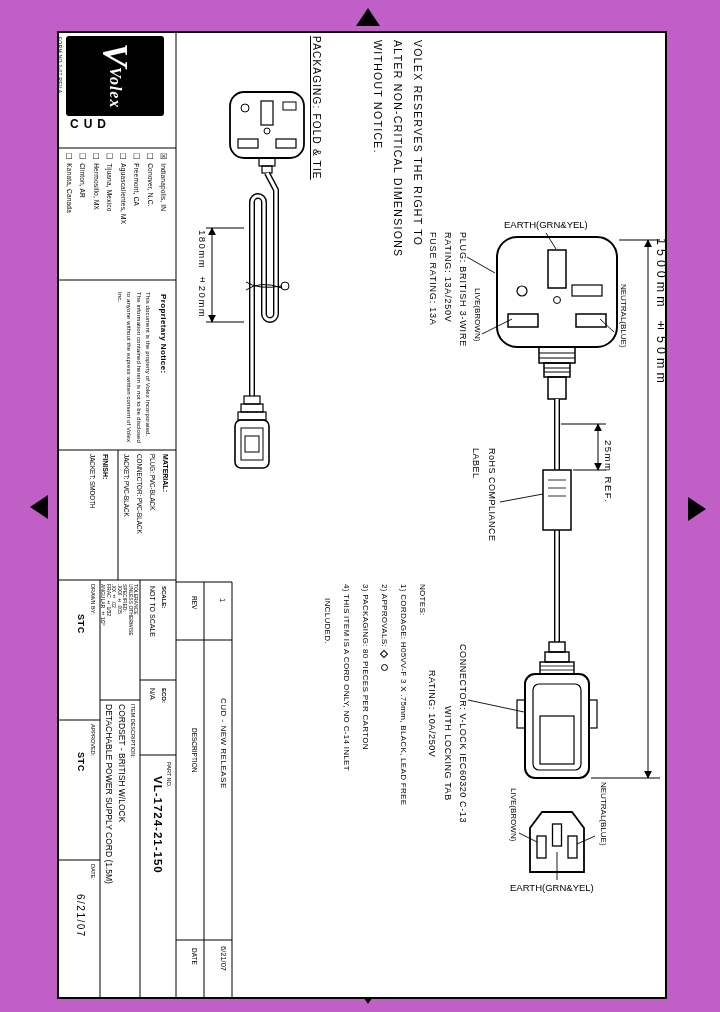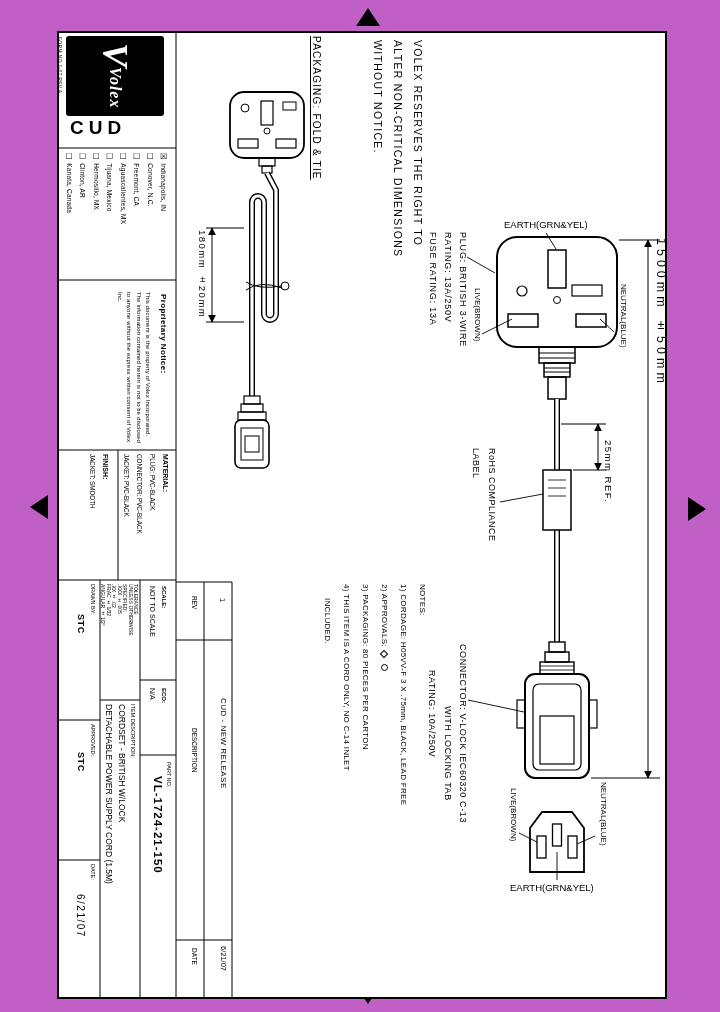--- a/index.html
+++ b/index.html
@@ -12,21 +12,21 @@
   .vb{position:absolute;writing-mode:vertical-rl;text-orientation:mixed}
   .vb>div{white-space:nowrap}
   .h{position:absolute;white-space:nowrap}
 
   .form-no{right:657px;top:37px;font-size:5px;letter-spacing:.3px}
   .logo{position:absolute;left:66px;top:36px;width:98px;height:80px;background:#000;border-radius:3px;
         display:flex;align-items:center;justify-content:center}
   .logo-inner{writing-mode:vertical-rl;text-orientation:mixed;color:#fff;text-align:center;line-height:1}
   .logo .big-v{font:italic bold 36px "Liberation Serif",serif;display:inline}
   .logo .script{font:italic bold 16px "Liberation Serif",serif;letter-spacing:1px}
-  .cud{left:70px;top:117px;font-weight:bold;font-size:19px;letter-spacing:5px}
+  .cud{left:70px;top:117px;font-weight:bold;font-size:12px;letter-spacing:5px}
 
   .locs{right:550px;top:152px}
   .locs>div{line-height:13.5px;font-size:6.5px;letter-spacing:.2px;white-space:nowrap}
   .locs .cb{font-size:8px}
 
   .prop-head{right:552px;top:294px;font-weight:bold;font-size:8px;letter-spacing:.4px}
   .prop-body{right:568px;top:292px;height:152px;font-size:6px;line-height:9.5px;letter-spacing:.1px}
 
   .matblock{right:548px;top:454px}
   .matblock>div,.finblock>div{line-height:13px;font-size:6.3px}

